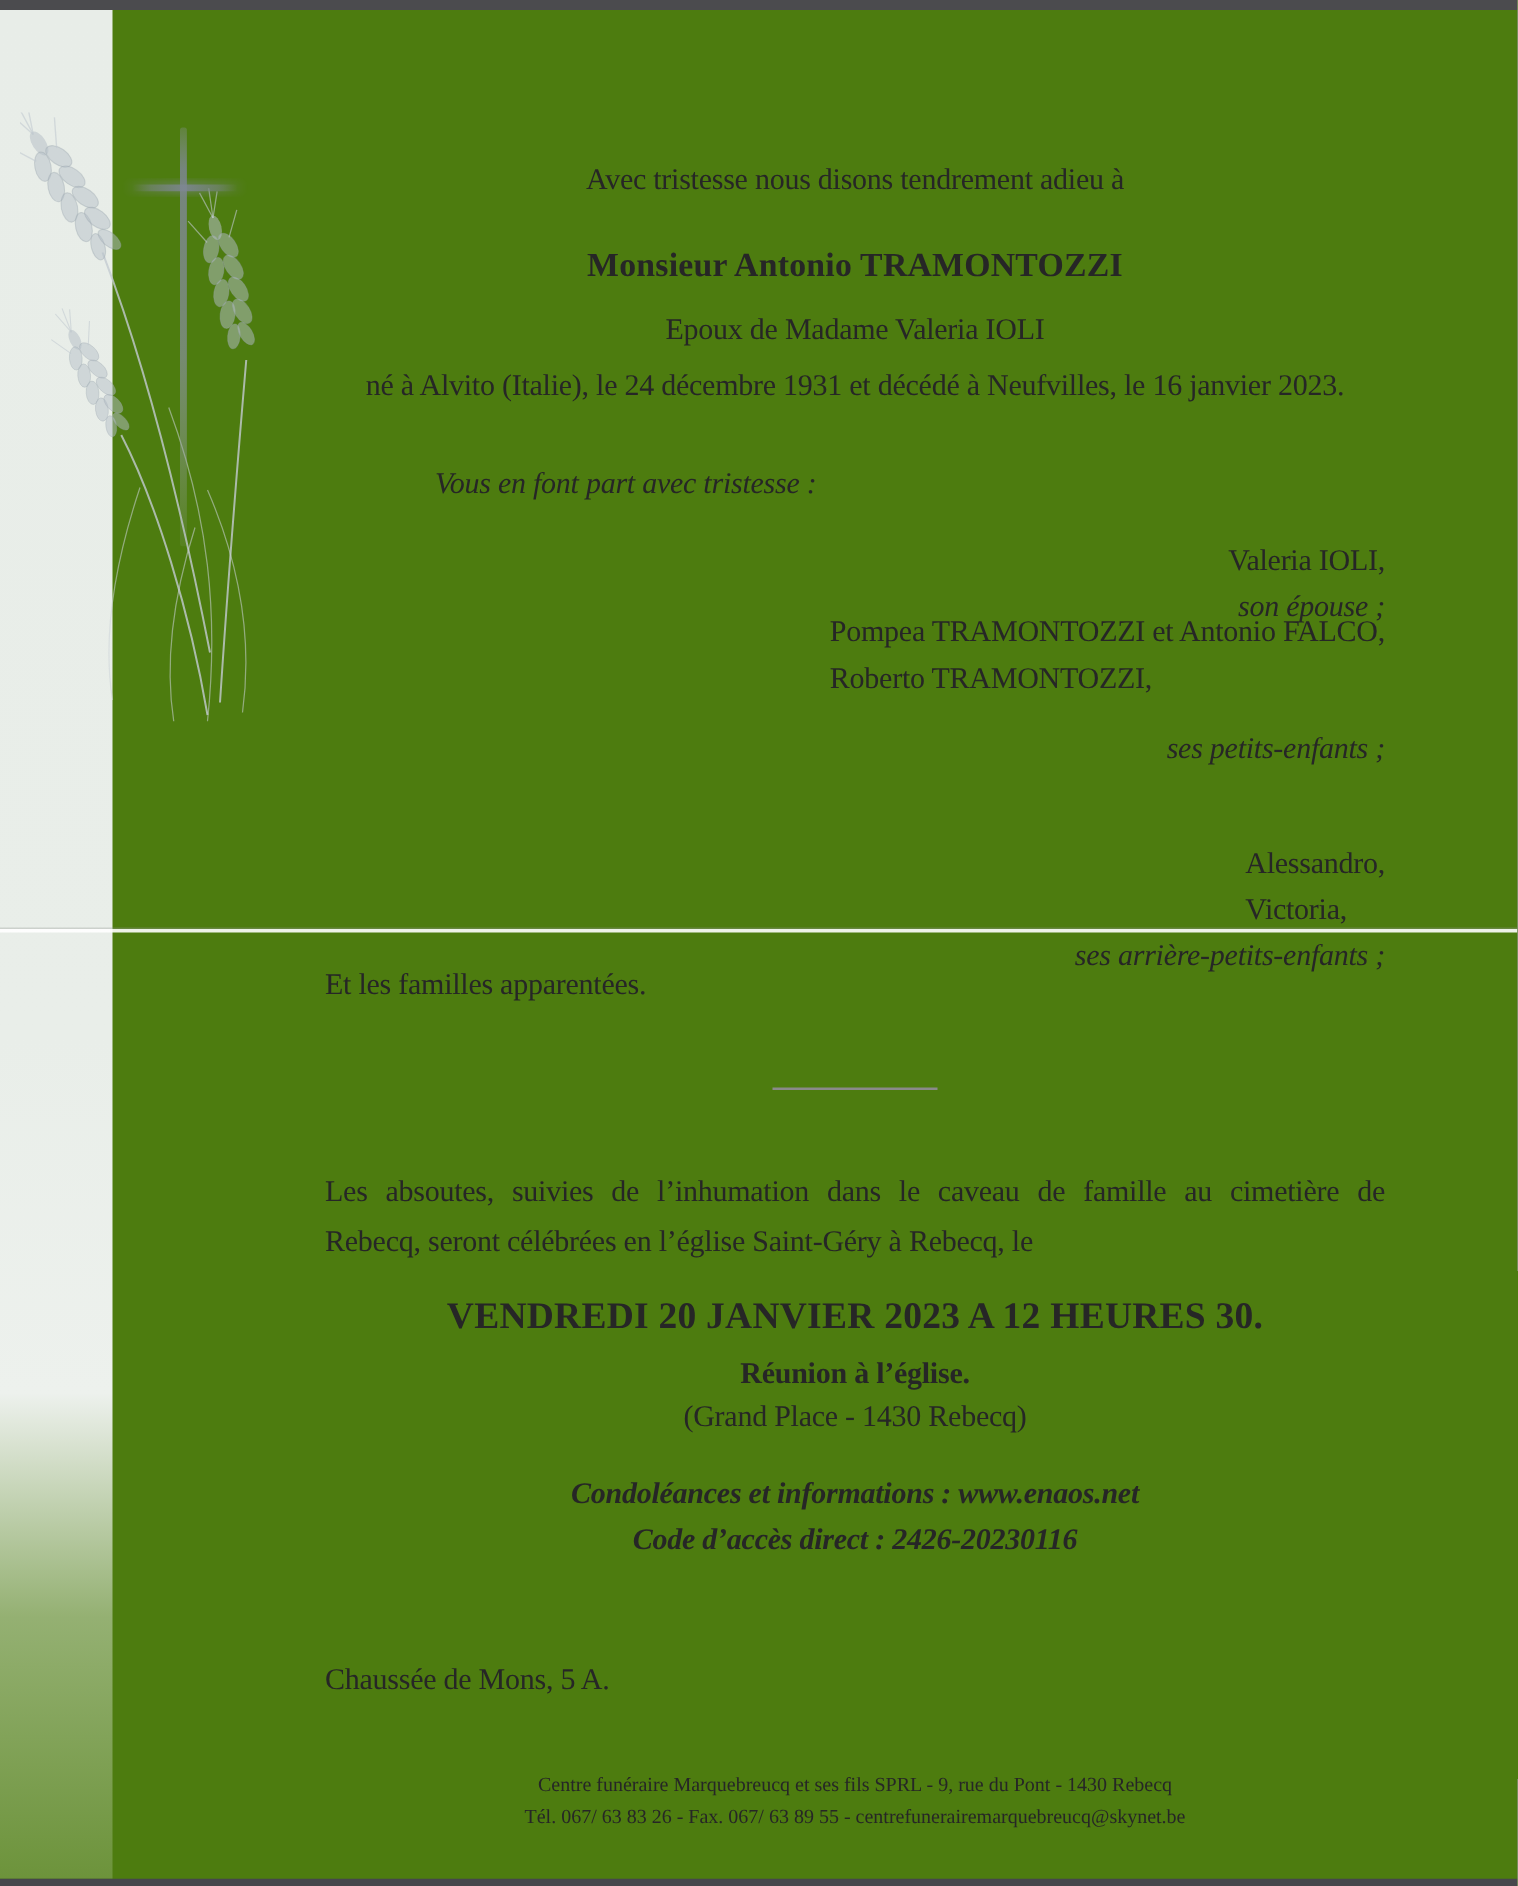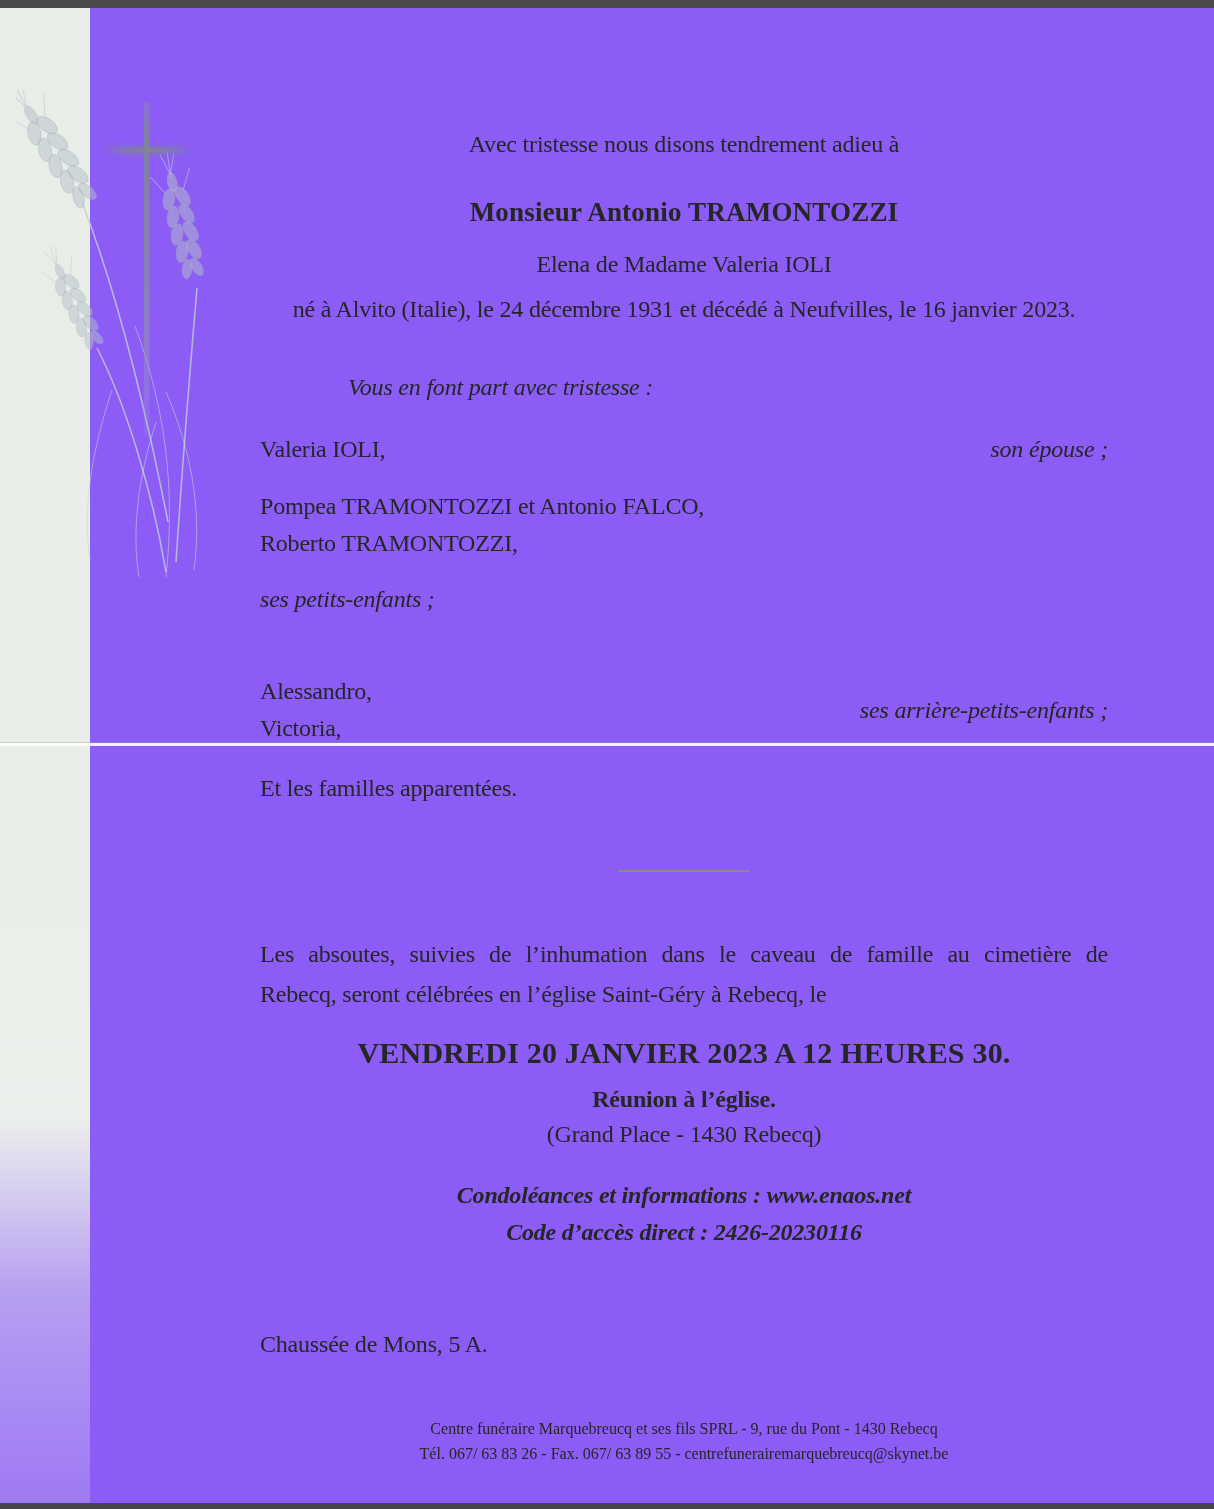--- a/index.html
+++ b/index.html
@@ -1,20 +1,20 @@
 <!DOCTYPE html>
 <html><head>
 <meta charset="utf-8">
 <style>
   html,body{margin:0;padding:0;background:#9a9a9a;}
   .page{
     position:relative;
     width:1214px;height:1509px;
     margin:0 auto;
-    background:#8b5cf6;
+    background:#4d7c0f;
     overflow:hidden;
     font-family:"Liberation Serif", serif;
     color:#262626;
   }
   .scan-edge-top{position:absolute;top:0;left:0;width:100%;height:8px;background:#4b4b4e;}
   .scan-edge-bottom{position:absolute;bottom:0;left:0;width:100%;height:6px;background:#46464b;}
   .fold-band{
     position:absolute;top:8px;left:0;width:90px;height:1495px;
     background:linear-gradient(to bottom,
       #e8ede8 0%, #e9eee9 55%, #edf1ed 74%,
@@ -27,21 +27,21 @@
   .watermark{position:absolute;left:16px;top:90px;}
   .content{
     position:absolute;left:260px;top:0;width:848px;
     font-size:24px;line-height:37px;letter-spacing:-0.2px;
   }
   .abs{position:absolute;left:0;width:100%;}
   .center{text-align:center;}
   .italic{font-style:italic;}
   .bold{font-weight:bold;}
   .deceased-name{font-size:27px;line-height:40px;font-weight:bold;letter-spacing:0.2px;}
-  .row{display:flex;justify-content:space-between;align-items:center;}
+  .row{display:flex;justify-content:space-between;align-items:flex-end;flex-direction:column;}
   .row .relation{font-style:italic;white-space:nowrap;}
   .divider{
     position:absolute;left:50%;transform:translateX(-50%);
     width:132px;height:0;border-top:2px solid #8a8a8a;
   }
   .paragraph{line-height:40px;}
   .justify-line{text-align:justify;text-align-last:justify;}
   .datetime{font-size:30px;line-height:38px;font-weight:bold;letter-spacing:0.2px;}
   .footer{font-size:16px;line-height:25px;letter-spacing:0;}
 </style>
@@ -119,21 +119,21 @@
       <rect x="128" y="12" width="5.5" height="335" rx="2" fill="url(#gv)"></rect>
     </g>
   </svg>
 
   <div class="content">
 
     <div class="abs center" style="top:126px">Avec tristesse nous disons tendrement adieu à</div>
 
     <div class="abs center deceased-name" style="top:192px">Monsieur Antonio TRAMONTOZZI</div>
 
-    <div class="abs center" style="top:246px">Elena de Madame Valeria IOLI</div>
+    <div class="abs center" style="top:246px">Epoux de Madame Valeria IOLI</div>
 
     <div class="abs center" style="top:291px">né à Alvito (Italie), le 24 décembre 1931 et décédé à Neufvilles, le 16 janvier 2023.</div>
 
     <div class="abs italic" style="top:369px;left:88px;width:760px">Vous en font part avec tristesse :</div>
 
     <div class="abs row" style="top:431px">
       <div>
         <div>Valeria IOLI,</div>
       </div>
       <div class="relation">son épouse ;</div>

